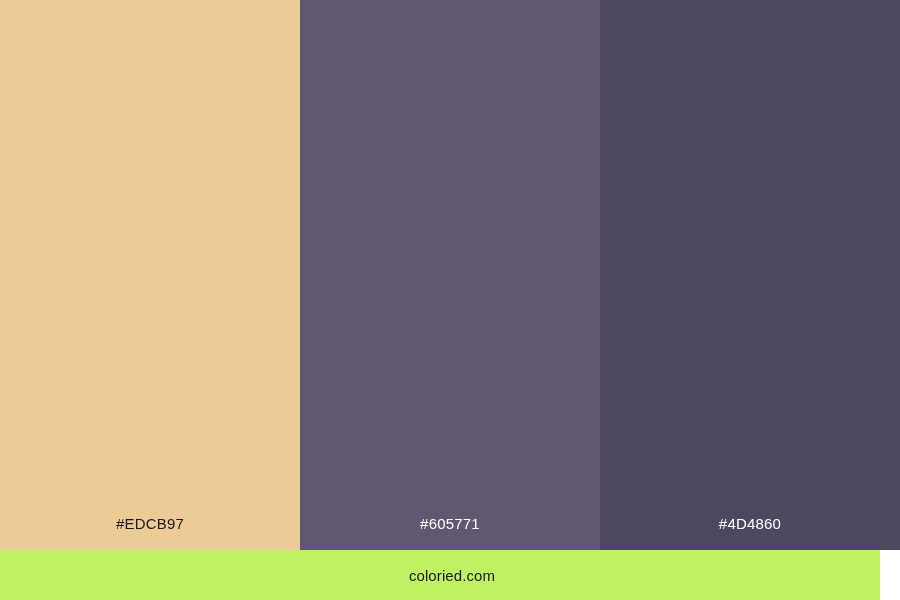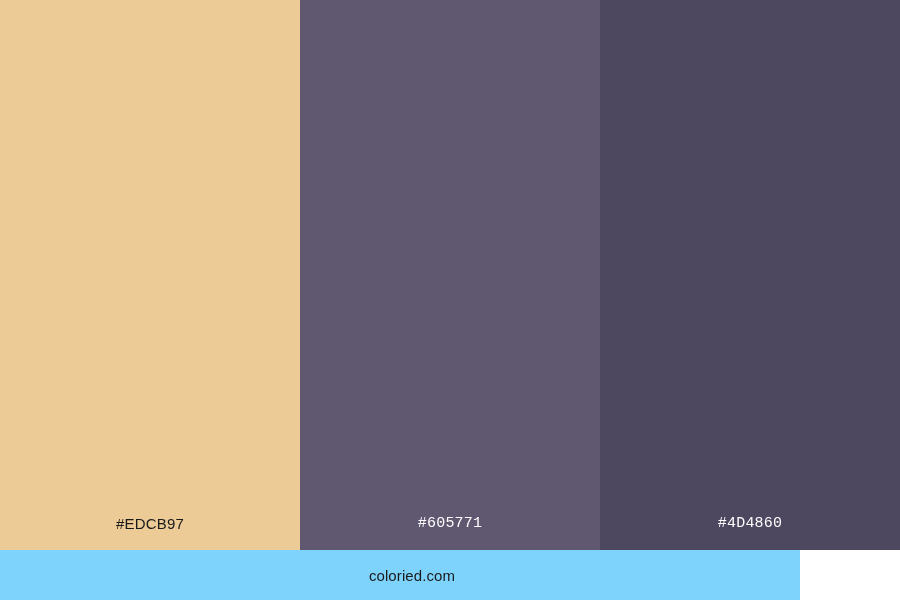--- a/index.html
+++ b/index.html
@@ -51,28 +51,28 @@
     font-size: 15px;
     font-weight: 400;
     letter-spacing: 0.2px;
     line-height: 1;
     padding-bottom: 19px;
     white-space: nowrap;
     user-select: none;
   }
 
   .swatch-label.dark  { color: #1a1a1a; }
-  .swatch-label.light { color: #ffffff; font-family: Liberation Mono, monospace; }
+  .swatch-label.light { color: #ffffff; }
 
   
   #site-footer {
     flex: 0 0 50px;
     height: 50px;
-    width: 800px;
-    background: #7dd3fc;
+    width: 880px;
+    background: #bef264;
     display: flex;
     align-items: center;
     justify-content: center;
     padding-left: 24px;
   }
 
   #site-footer-text {
     font-size: 15px;
     font-weight: 400;
     color: #1a1a1a;

